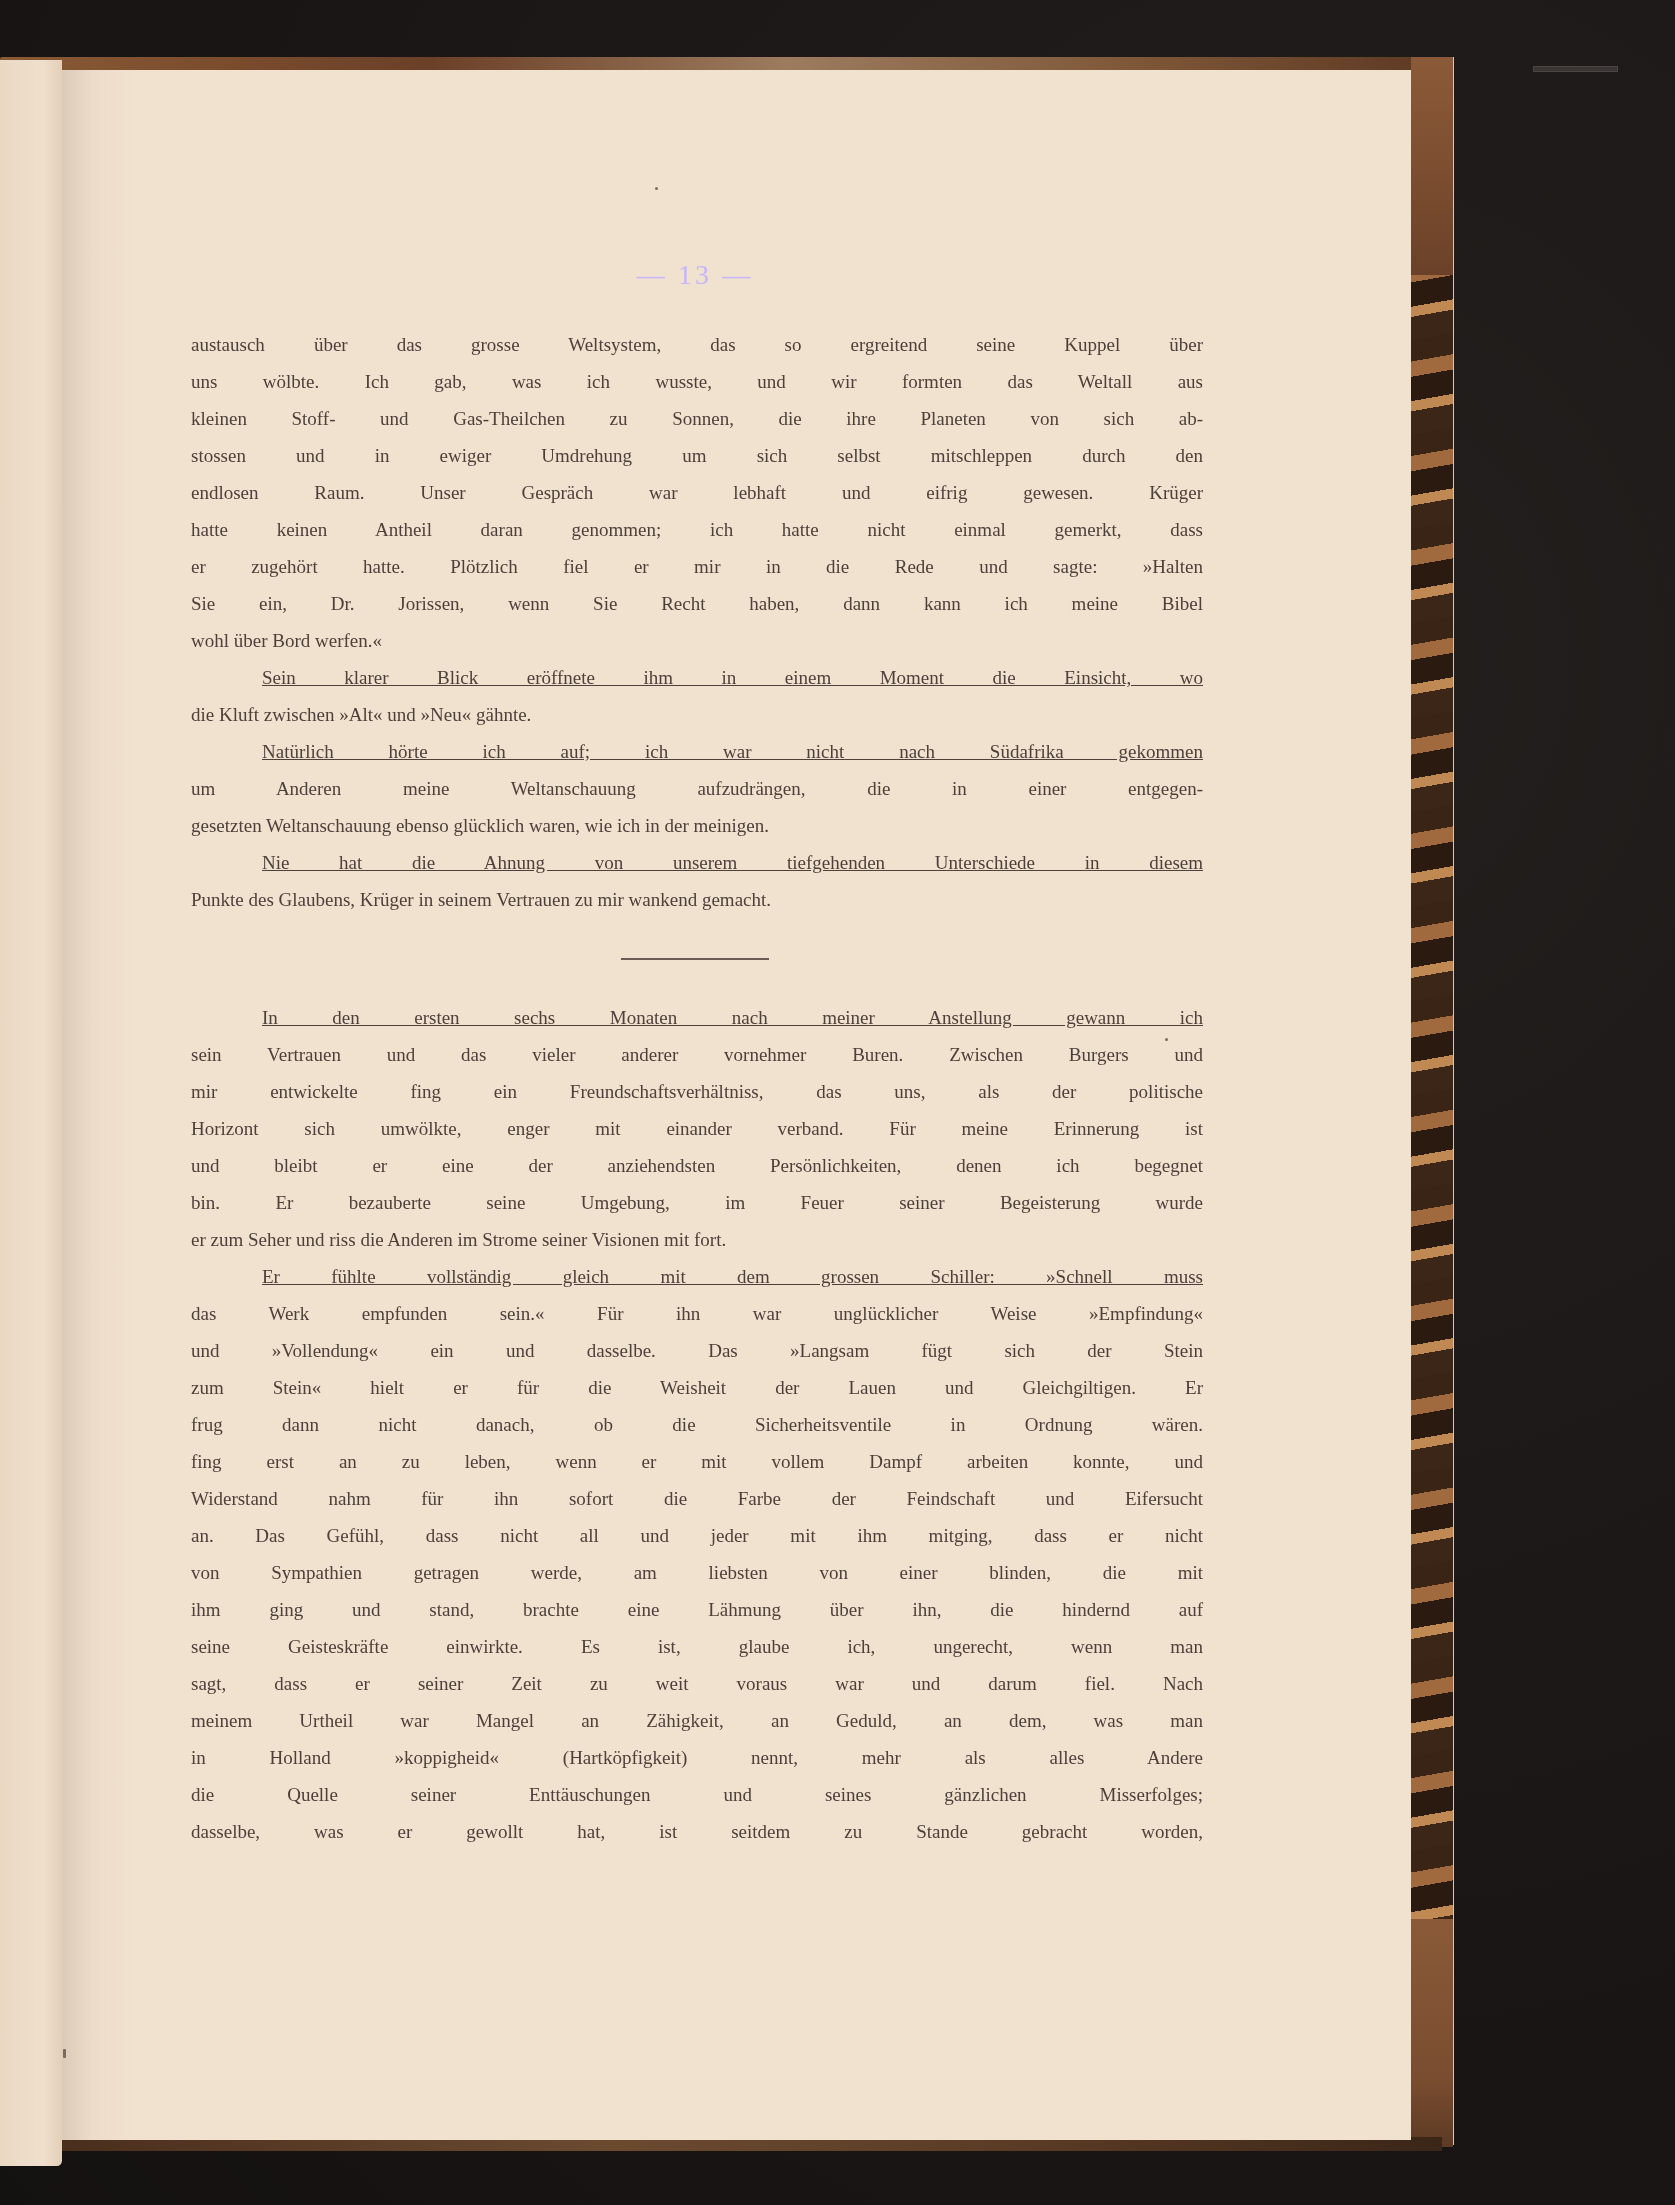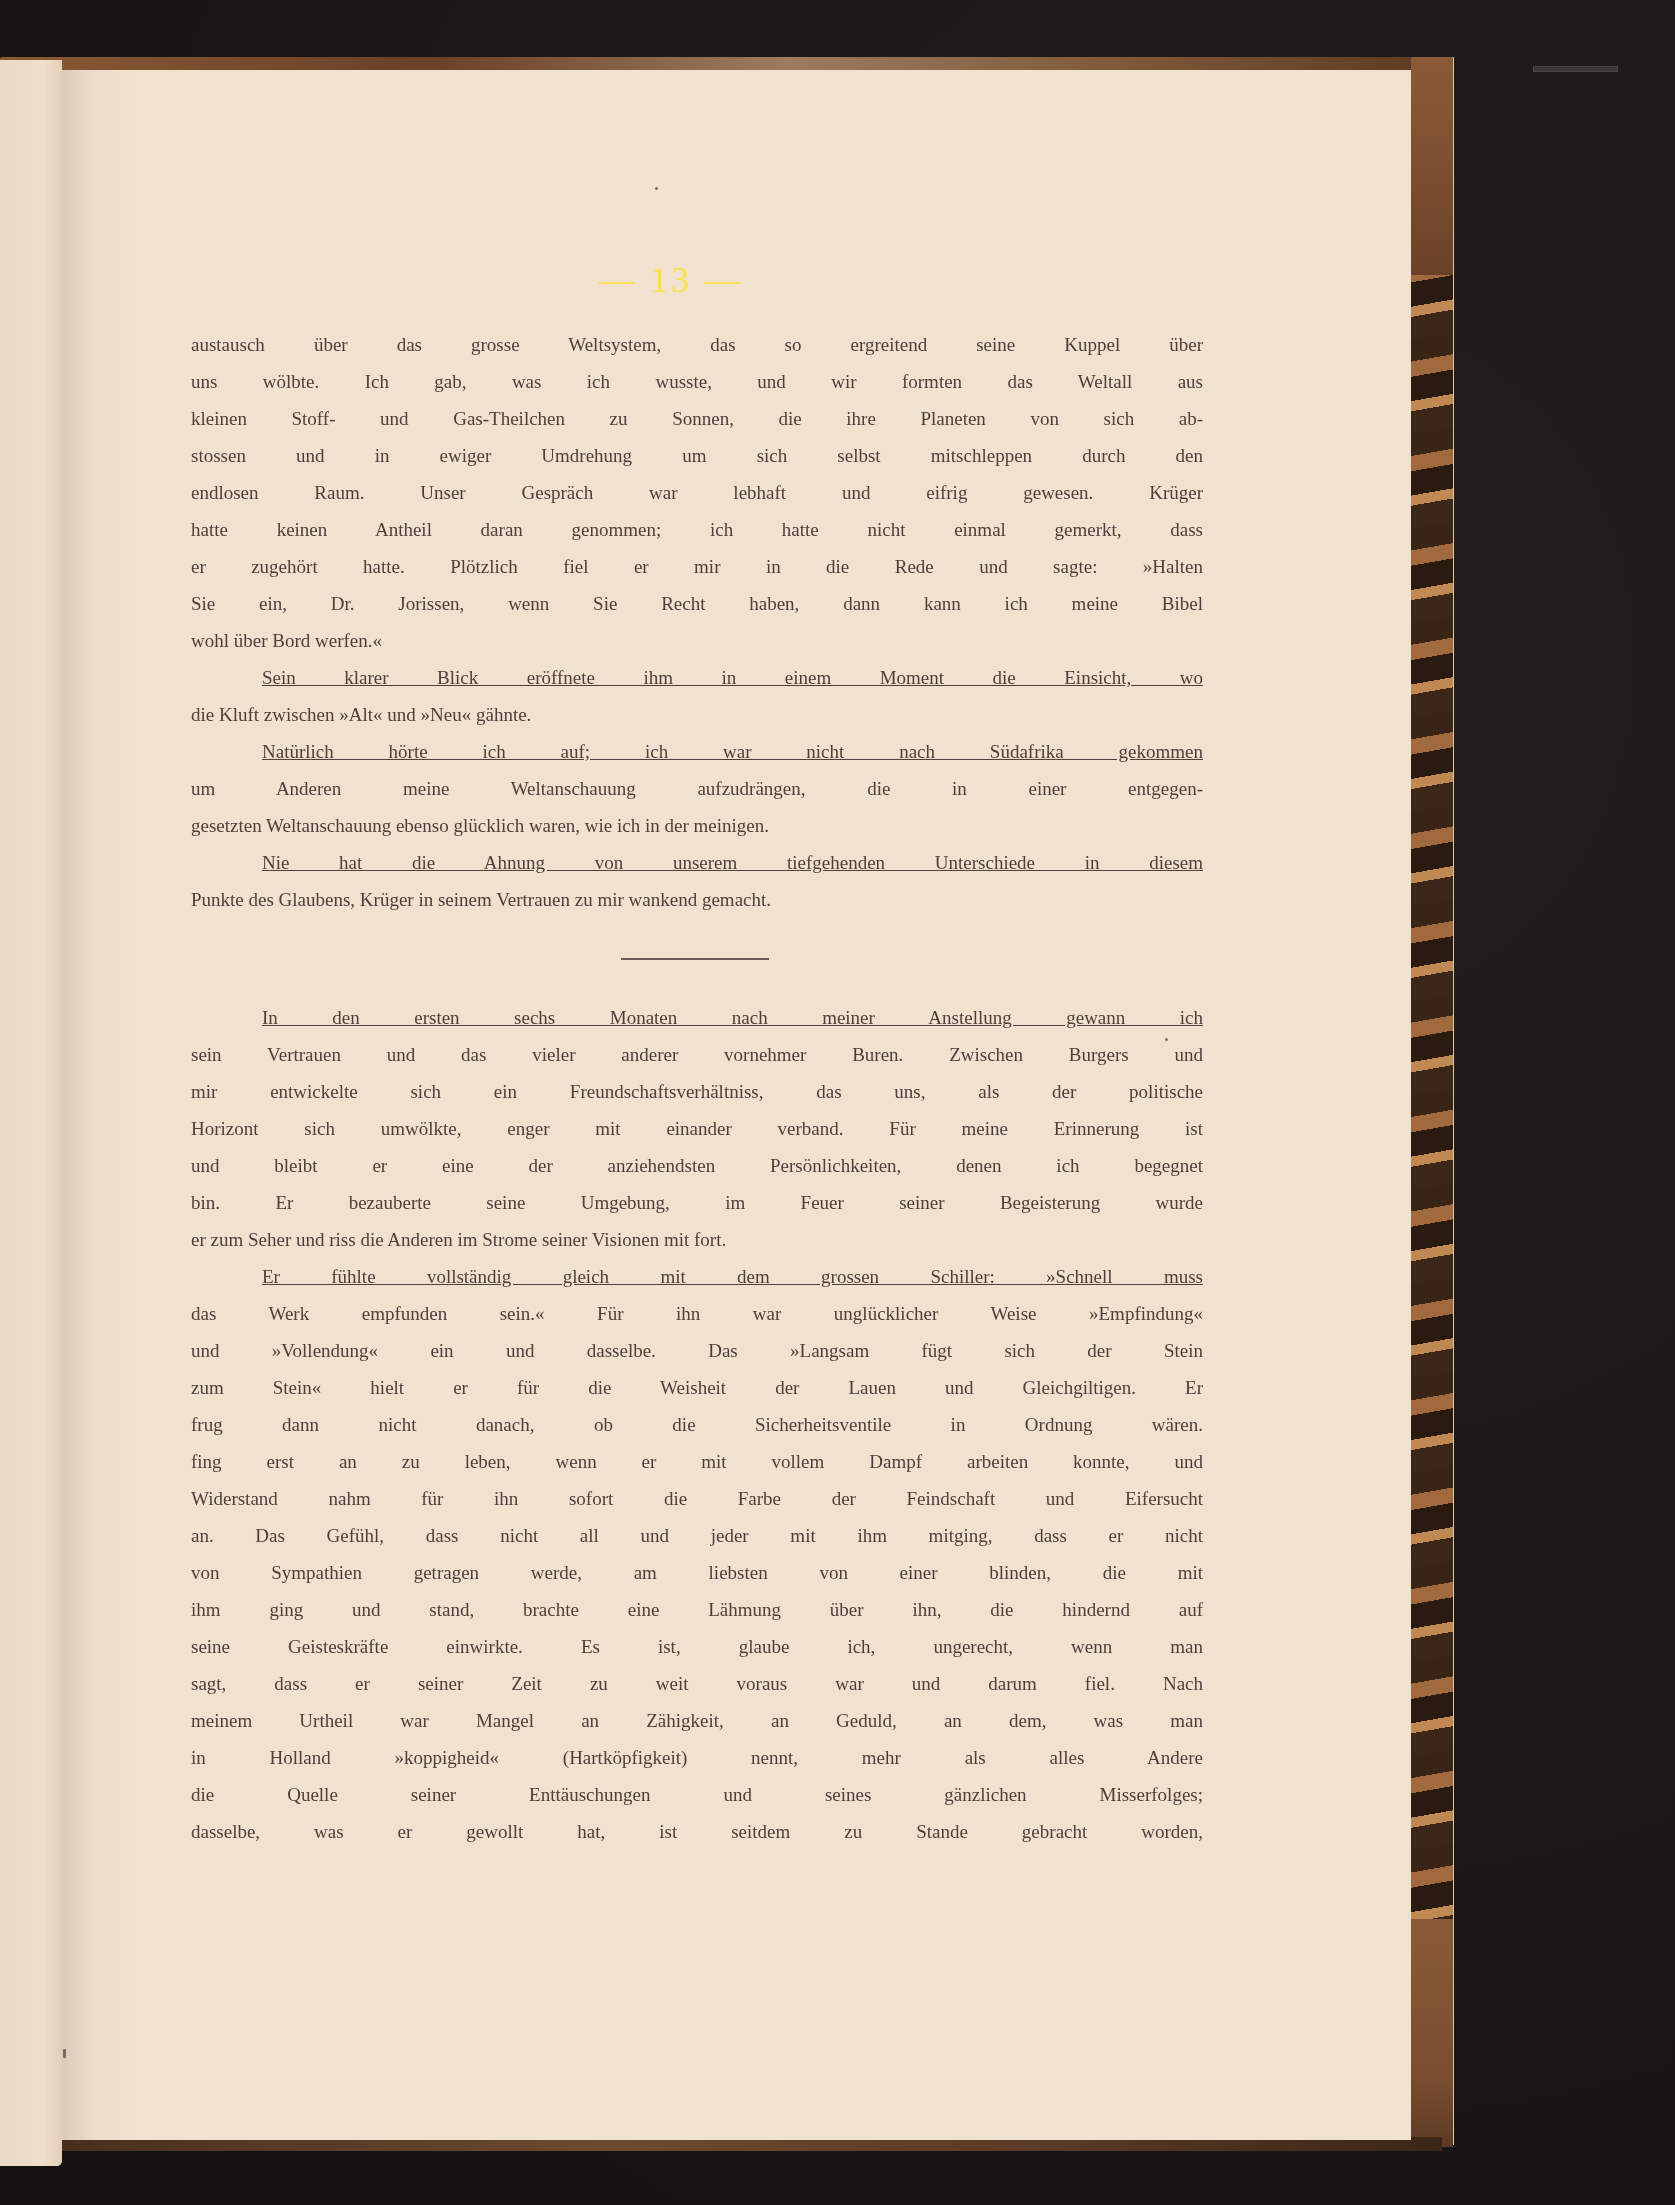--- a/index.html
+++ b/index.html
@@ -46,22 +46,22 @@
     background:linear-gradient(90deg,#ead8c3 0%,#efdfcb 70%,#e3cfb8 100%);
     border-radius:0 0 5.2px 0;
   }
   .page {
     position:absolute; left:62px; top:70px; width:1349px; height:2070px;
     background:
       linear-gradient(90deg, rgba(180,160,140,0.35) 0px, rgba(210,190,170,0.15) 31px, rgba(0,0,0,0) 73px),
       #f1e1cf;
   }
   .page-number {
-    position:absolute; left:588px; top:259px; width:166px; text-align:center;
-    font-size:36px; color:#fde047; letter-spacing:3.1px;
+    position:absolute; left:612px; top:259px; width:166px; text-align:center;
+    font-size:28px; color:#c4b5fd; letter-spacing:3.1px;
   }
   .text-block {
     position:absolute; left:191px; top:326px; width:1012px;
     color:#4e3f3b; font-size:19px; line-height:37px;
   }
   .line {
     display:block; white-space:nowrap; text-align:justify; text-align-last:justify;
     height:37px;
   }
   .line.last { text-align-last:left; }
@@ -106,21 +106,21 @@
     <span class="line last">gesetzten Weltanschauung ebenso glücklich waren, wie ich in der meinigen.</span>
     <span class="line indent">Nie hat die Ahnung von unserem tiefgehenden Unterschiede in diesem</span>
     <span class="line last">Punkte des Glaubens, Krüger in seinem Vertrauen zu mir wankend gemacht.</span>
   </div>
 
 <div class="section-rule"></div>
 
 <div class="text-block text-block-2" id="sec2">
     <span class="line indent">In den ersten sechs Monaten nach meiner Anstellung gewann ich</span>
     <span class="line">sein Vertrauen und das vieler anderer vornehmer Buren. Zwischen Burgers und</span>
-    <span class="line">mir entwickelte sich ein Freundschaftsverhältniss, das uns, als der politische</span>
+    <span class="line">mir entwickelte fing ein Freundschaftsverhältniss, das uns, als der politische</span>
     <span class="line">Horizont sich umwölkte, enger mit einander verband. Für meine Erinnerung ist</span>
     <span class="line">und bleibt er eine der anziehendsten Persönlichkeiten, denen ich begegnet</span>
     <span class="line">bin. Er bezauberte seine Umgebung, im Feuer seiner Begeisterung wurde</span>
     <span class="line last">er zum Seher und riss die Anderen im Strome seiner Visionen mit fort.</span>
     <span class="line indent">Er fühlte vollständig gleich mit dem grossen Schiller: »Schnell muss</span>
     <span class="line">das Werk empfunden sein.« Für ihn war unglücklicher Weise »Empfindung«</span>
     <span class="line">und »Vollendung« ein und dasselbe. Das »Langsam fügt sich der Stein</span>
     <span class="line">zum Stein« hielt er für die Weisheit der Lauen und Gleichgiltigen. Er</span>
     <span class="line">frug dann nicht danach, ob die Sicherheitsventile in Ordnung wären.</span>
     <span class="line">fing erst an zu leben, wenn er mit vollem Dampf arbeiten konnte, und</span>

